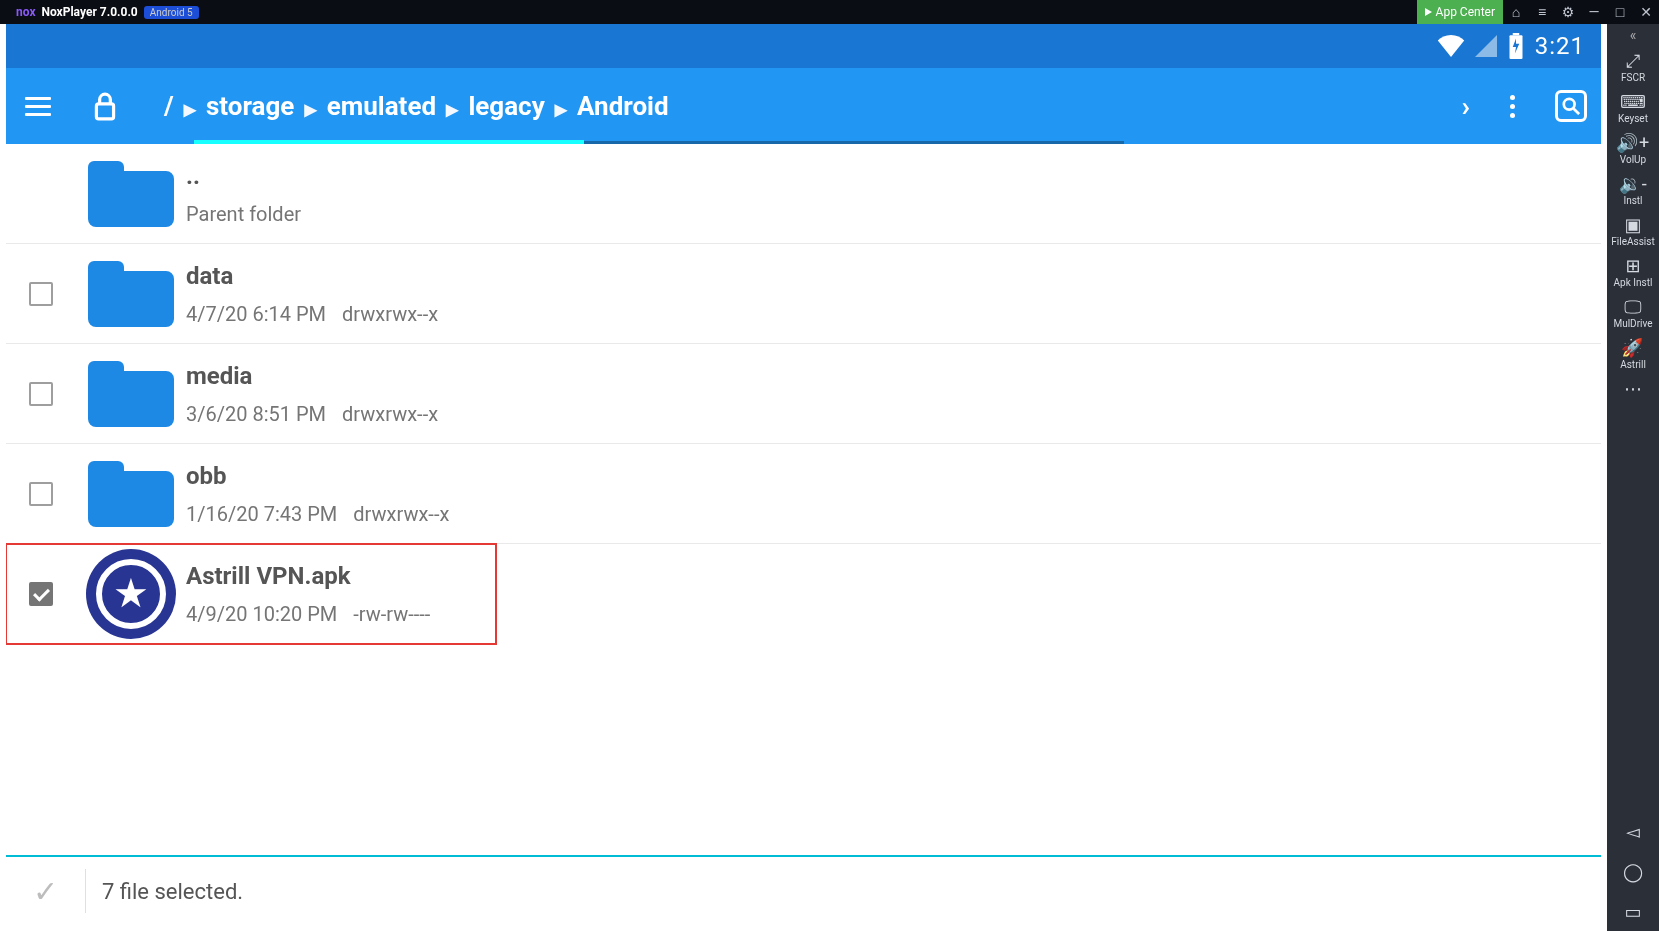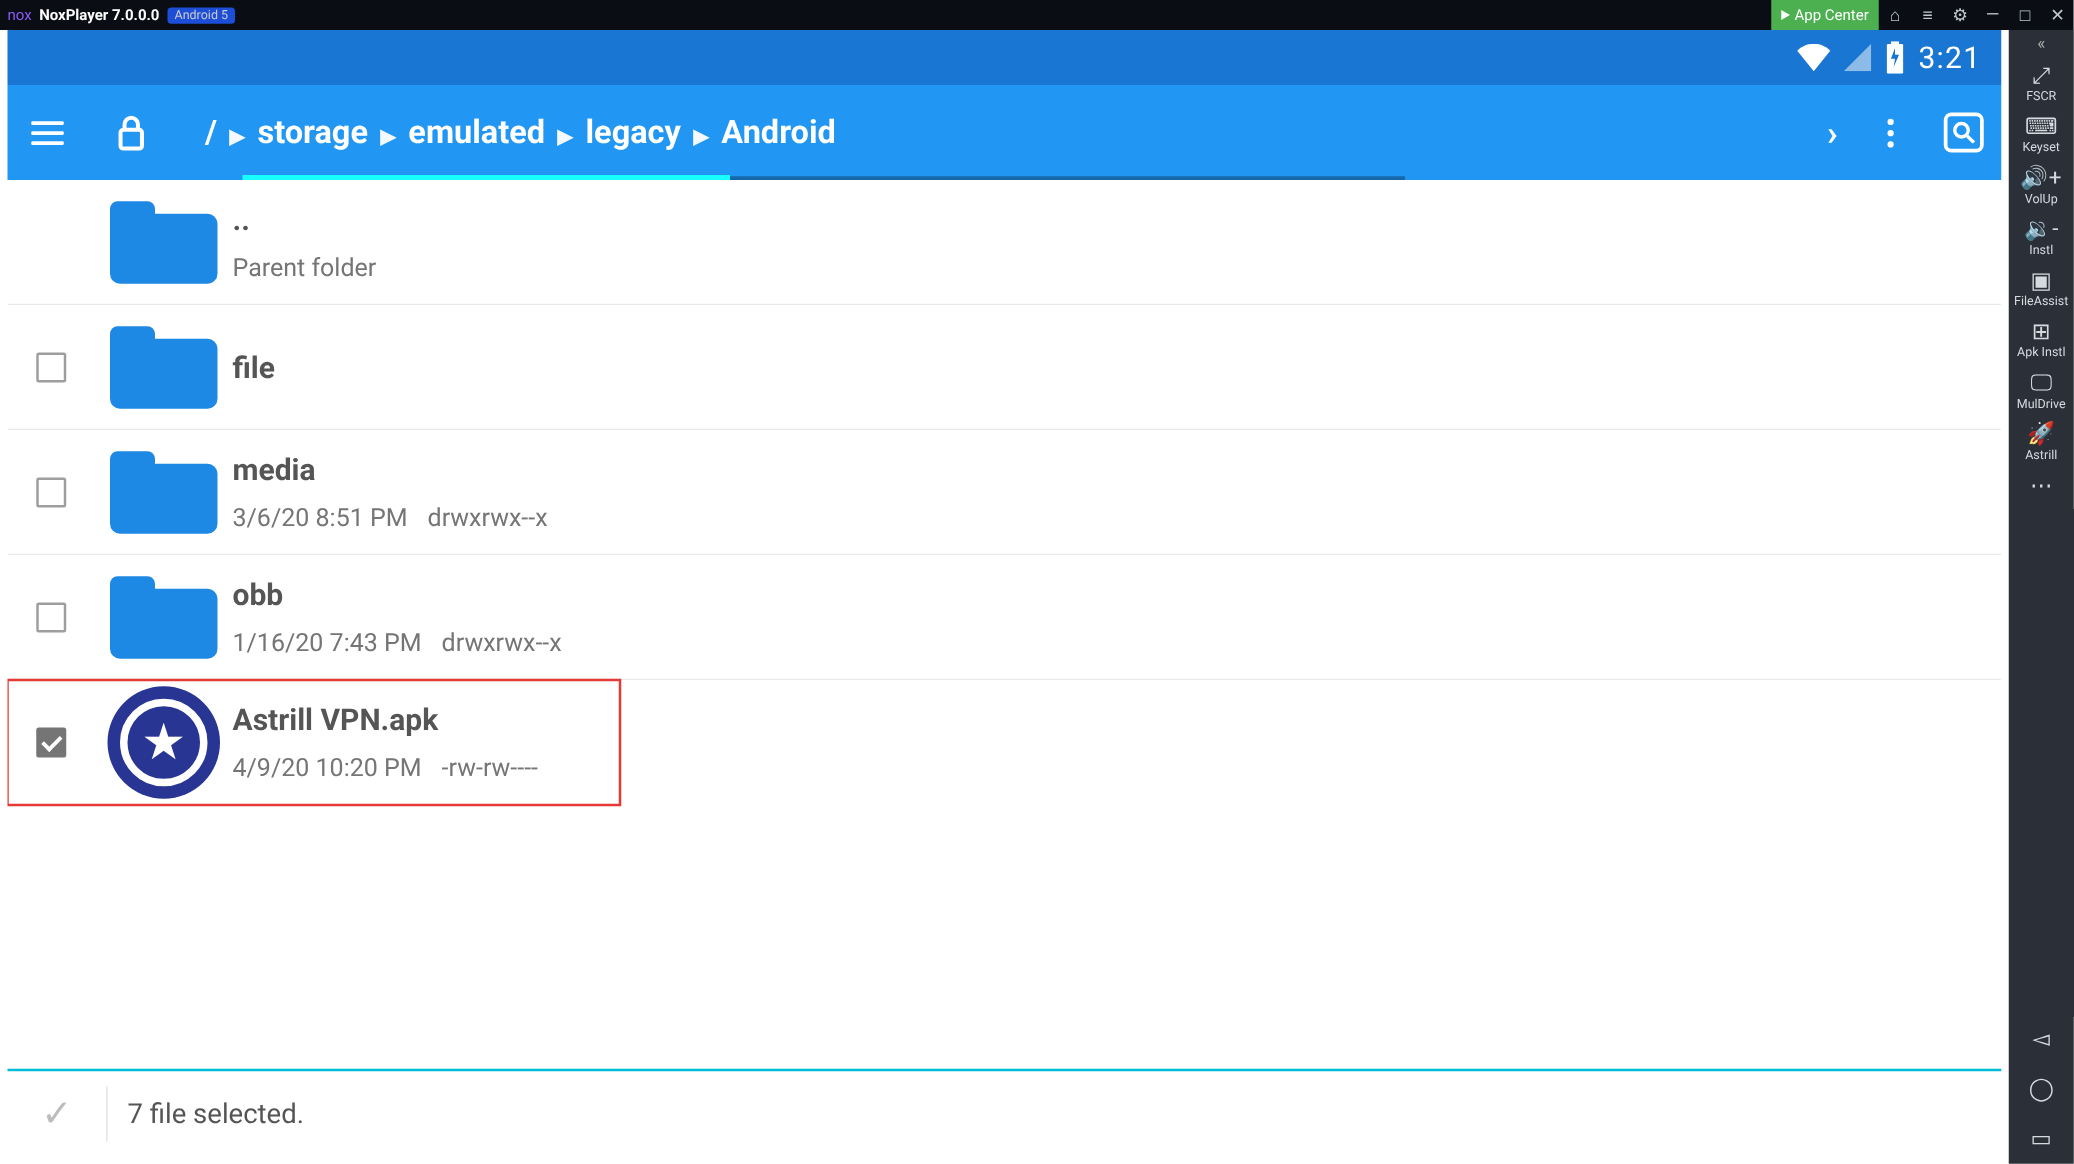--- a/index.html
+++ b/index.html
@@ -1,20 +1,20 @@
 <!DOCTYPE html>
 <html><head>
 <meta charset="utf-8">
 <style>
 * { margin: 0; padding: 0; box-sizing: border-box; font-family: Roboto, Arial, sans-serif; }
 html, body { width: 1659px; height: 931px; overflow: hidden; background: #fff; }
 
 
 .titlebar { height: 24px; background: #0a0d14; color: #fff; display: flex; align-items: center; font-size: 12px; position: relative; }
-.titlebar .nox-logo { margin-left: 6px; font-weight: normal; color: #8a5af6; }
+.titlebar .nox-logo { margin-left: 16px; font-weight: bold; color: #8a5af6; }
 .titlebar .app-name { margin-left: 6px; font-weight: bold; }
 .titlebar .android-badge { margin-left: 6px; background: #1d4ed8; border-radius: 3px; padding: 1px 6px; font-size: 10px; color: #ccc; }
 .titlebar .right { position: absolute; right: 0; display: flex; align-items: center; height: 24px; }
 .titlebar .app-center { background: #4caf50; color: #fff; display: flex; align-items: center; height: 24px; padding: 0 8px; font-size: 12px; }
 .titlebar .app-center .play-tri { width:0;height:0;border-left:7px solid #fff;border-top:4px solid transparent;border-bottom:4px solid transparent;margin-right:4px; }
 .titlebar .tb-icon { width: 26px; display:flex; align-items:center; justify-content:center; color:#bfc5cf; font-size:14px; cursor:pointer; }
 
 
 .sidebar { position:absolute; right:0; top:24px; width:52px; height:calc(931px - 24px); background:#2b2f38; color:#d5d9e0; display:flex; flex-direction:column; align-items:center; font-size:10px; }
 .sidebar .collapse { height:22px; display:flex; align-items:center; justify-content:center; width:100%; font-size:14px; color:#aaa; }
@@ -210,21 +210,22 @@
         </div>
       </div>
       <div class="row">
         <div class="cb-col">
           <div class="cb"></div>
         </div>
         <div class="icon-col">
           <div class="folder-ic"></div>
         </div>
         <div class="text-col">
-          <div class="name">file</div>
+          <div class="name">data</div>
+          <div class="meta"><span>4/7/20 6:14 PM</span><span class="perm">drwxrwx--x</span></div>
         </div>
       </div>
       <div class="row">
         <div class="cb-col">
           <div class="cb"></div>
         </div>
         <div class="icon-col">
           <div class="folder-ic"></div>
         </div>
         <div class="text-col">

